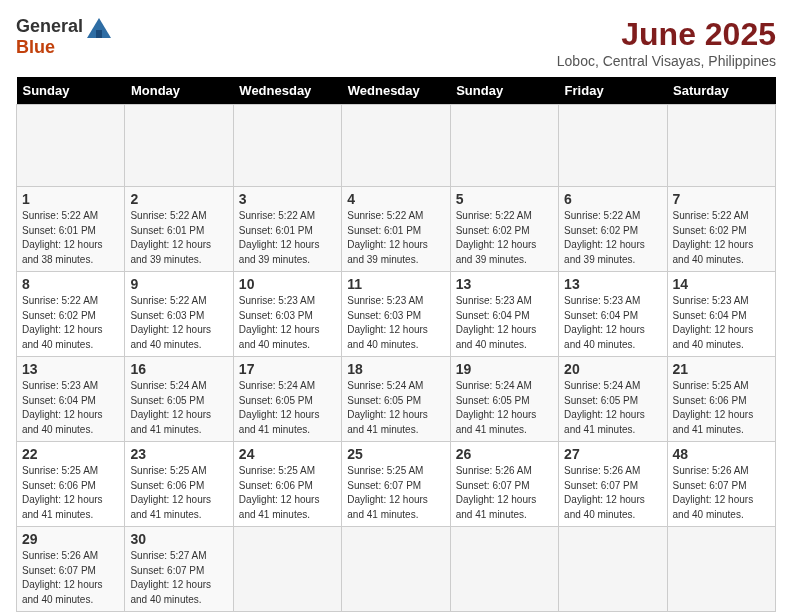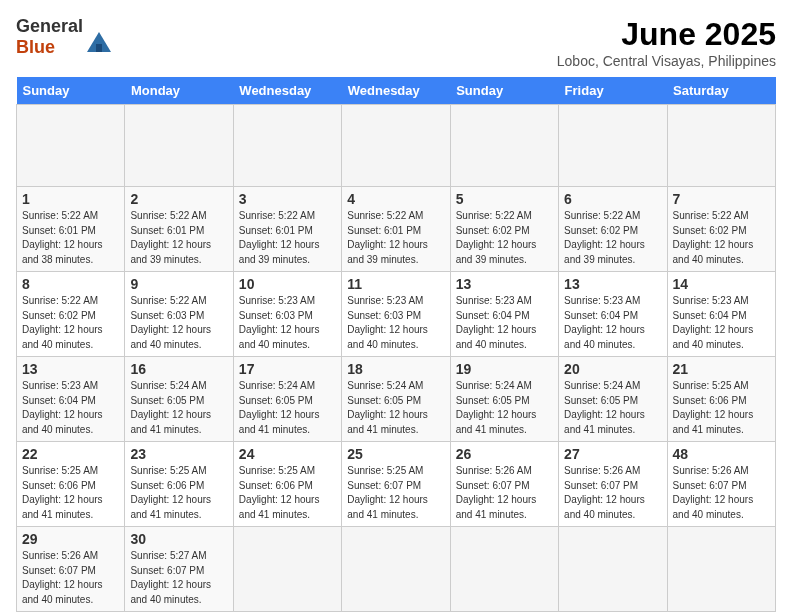--- a/index.html
+++ b/index.html
@@ -11,21 +11,21 @@
       padding: 16px;
     }
     .header-area {
       display: flex;
       justify-content: space-between;
       align-items: flex-start;
       margin-bottom: 8px;
     }
     .logo {
       display: flex;
-      align-items: flex-end;
+      align-items: flex-start;
     }
     .logo-text-general {
       font-size: 18px;
       font-weight: bold;
       color: #333;
     }
     .logo-text-blue {
       font-size: 18px;
       font-weight: bold;
       color: #c2410c;
@@ -34,34 +34,34 @@
       width: 28px;
       height: 28px;
       margin-left: 2px;
     }
     .title-area {
       text-align: right;
     }
     .calendar-title {
       font-size: 32px;
       font-weight: bold;
-      color: #000000;
+      color: #7f1d1d;
     }
     .calendar-subtitle {
       font-size: 14px;
       color: #555;
       padding-left: 40px;
     }
     table {
       width: 100%;
       border-collapse: collapse;
       font-size: 11px;
     }
     th {
-      background-color: #3b82f6;
+      background-color: #000000;
       color: white;
       text-align: left;
       padding: 6px 6px;
       font-size: 13px;
       font-weight: bold;
     }
     td {
       border: 1px solid #ccc;
       vertical-align: top;
       padding: 4px 5px;

